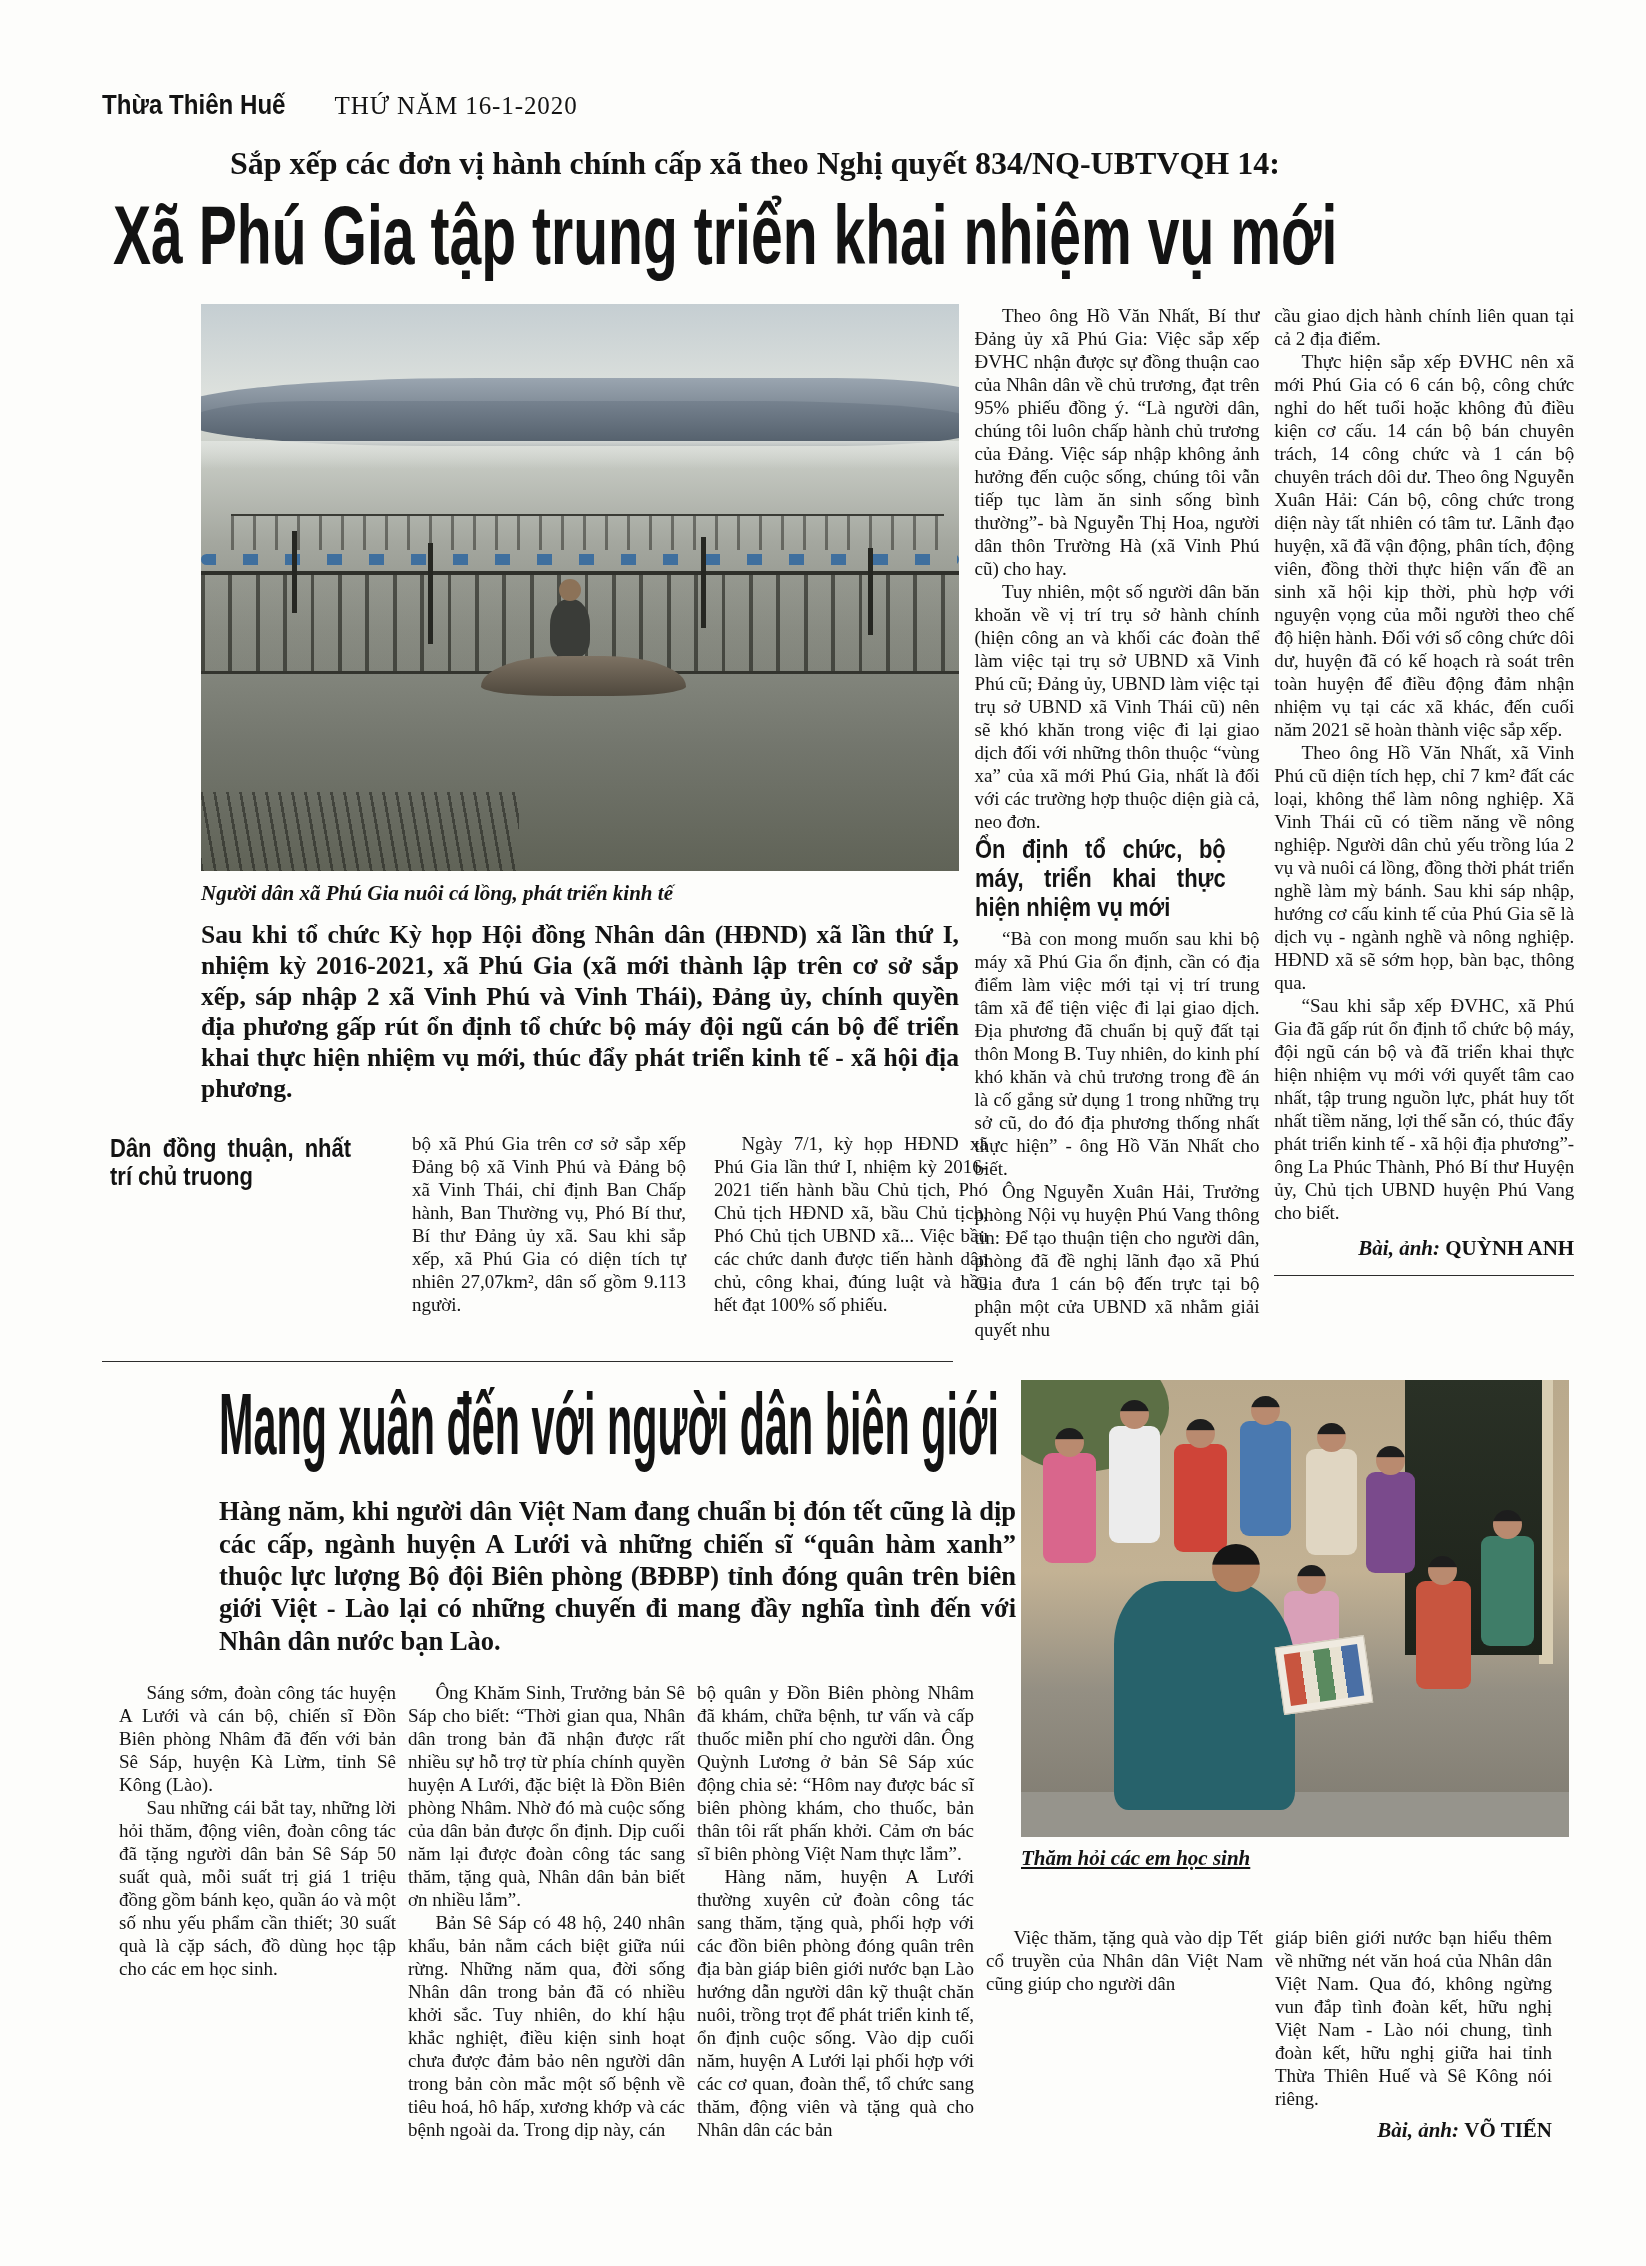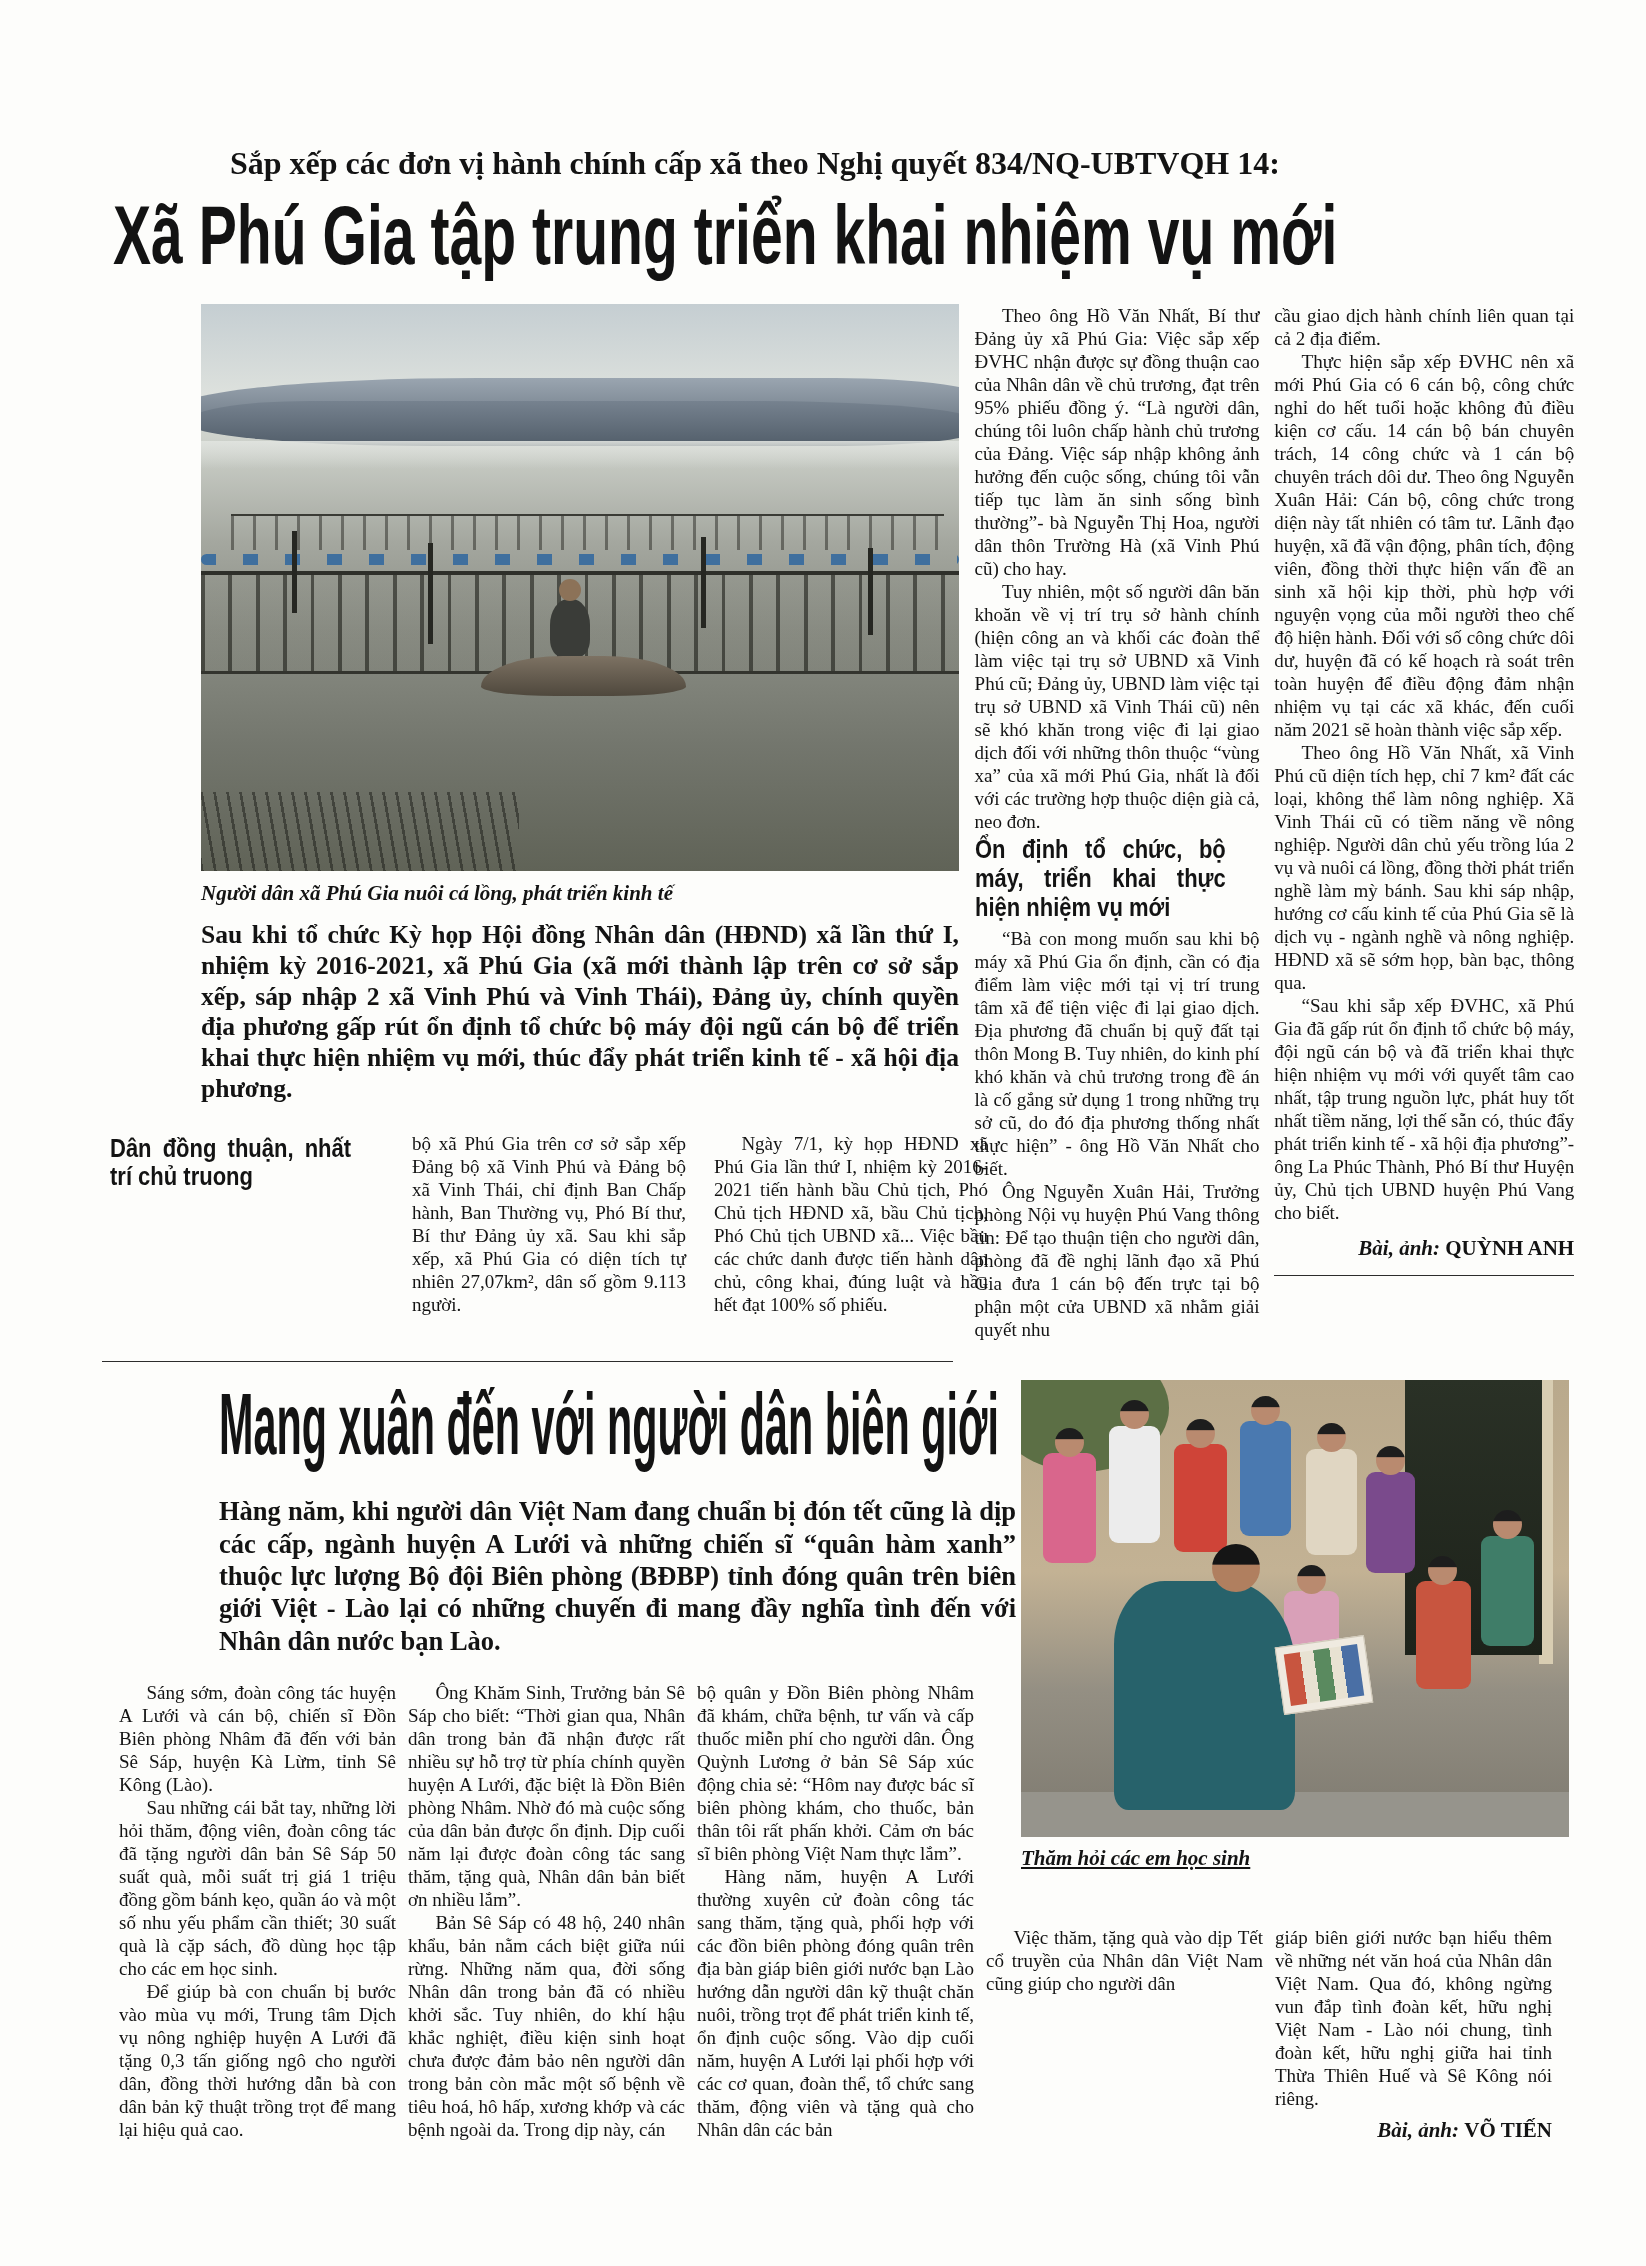--- a/index.html
+++ b/index.html
@@ -93,20 +93,24 @@
   .acol{width:277px;flex:none;font-size:19px;line-height:23px;text-align:justify;}
   .acol.pushed{padding-top:245px;}
   .byline2{margin-top:9.1px;text-align:right;font-size:21px;}
 </style>
 </head>
 <body>
 
 <div class="page">
 
   <div class="hdr">
+    <div class="hdr-left">
+      <span class="masthead">Thừa Thiên Huế</span>
+      <span class="issue-date">THỨ NĂM 16-1-2020</span>
+    </div>
   </div>
 
   <div>
     <div class="kicker">Sắp xếp các đơn vị hành chính cấp xã theo Nghị quyết 834/NQ-UBTVQH 14:</div>
     <div class="headline1">Xã Phú Gia tập trung triển khai nhiệm vụ mới</div>
 
     <div class="art1-main">
 
       <div class="art1-left">
         <div class="photo1-wrap">
@@ -190,21 +194,20 @@
       <div class="caption2">Thăm hỏi các em học sinh</div>
     </div>
 
     <div class="headline2">Mang xuân đến với người dân biên giới</div>
     <div class="lede2">Hàng năm, khi người dân Việt Nam đang chuẩn bị đón tết cũng là dịp các cấp, ngành huyện A Lưới và những chiến sĩ “quân hàm xanh” thuộc lực lượng Bộ đội Biên phòng (BĐBP) tỉnh đóng quân trên biên giới Việt - Lào lại có những chuyến đi mang đầy nghĩa tình đến với Nhân dân nước bạn Lào.</div>
 
     <div class="art2-body">
       <div class="acol">
         <p class="body-p">Sáng sớm, đoàn công tác huyện A Lưới và cán bộ, chiến sĩ Đồn Biên phòng Nhâm đã đến với bản Sê Sáp, huyện Kà Lừm, tỉnh Sê Kông (Lào).</p>
         <p class="body-p">Sau những cái bắt tay, những lời hỏi thăm, động viên, đoàn công tác đã tặng người dân bản Sê Sáp 50 suất quà, mỗi suất trị giá 1 triệu đồng gồm bánh kẹo, quần áo và một số nhu yếu phẩm cần thiết; 30 suất quà là cặp sách, đồ dùng học tập cho các em học sinh.</p>
-        <p class="body-p">Để giúp bà con chuẩn bị bước vào mùa vụ mới, Trung tâm Dịch vụ nông nghiệp huyện A Lưới đã tặng 0,3 tấn giống ngô cho người dân, đồng thời hướng dẫn bà con dân bản kỹ thuật trồng trọt để mang lại hiệu quả cao.</p>
       </div>
       <div class="acol">
         <p class="body-p">Ông Khăm Sinh, Trưởng bản Sê Sáp cho biết: “Thời gian qua, Nhân dân trong bản đã nhận được rất nhiều sự hỗ trợ từ phía chính quyền huyện A Lưới, đặc biệt là Đồn Biên phòng Nhâm. Nhờ đó mà cuộc sống của dân bản được ổn định. Dịp cuối năm lại được đoàn công tác  sang thăm, tặng quà, Nhân dân bản biết ơn nhiều lắm”.</p>
         <p class="body-p">Bản Sê Sáp có 48 hộ, 240 nhân khẩu, bản nằm cách biệt giữa núi rừng. Những năm qua, đời sống Nhân dân trong bản đã có nhiều khởi sắc. Tuy nhiên, do khí hậu khắc nghiệt, điều kiện sinh hoạt chưa được đảm bảo nên người dân trong bản còn mắc một số bệnh về tiêu hoá, hô hấp, xương khớp và các bệnh ngoài da. Trong dịp này, cán</p>
       </div>
       <div class="acol">
         <p class="body-p noindent">bộ quân y Đồn Biên phòng Nhâm đã khám, chữa bệnh, tư vấn và cấp thuốc miễn phí cho người dân. Ông Quỳnh Lương ở bản Sê Sáp xúc động chia sẻ: “Hôm nay được bác sĩ biên phòng khám, cho thuốc, bản thân tôi rất phấn khởi. Cảm ơn bác sĩ biên phòng Việt Nam thực lắm”.</p>
         <p class="body-p">Hàng năm, huyện A Lưới thường xuyên cử đoàn công tác sang thăm, tặng quà, phối hợp với các đồn biên phòng đóng quân trên địa bàn giáp biên giới nước bạn Lào hướng dẫn người dân kỹ thuật chăn nuôi, trồng trọt để phát triển kinh tế, ổn định cuộc sống. Vào dịp cuối năm, huyện A Lưới lại phối hợp với các cơ quan, đoàn thể, tổ chức sang thăm, động viên và tặng quà cho Nhân dân các bản</p>
       </div>
       <div class="acol pushed">

